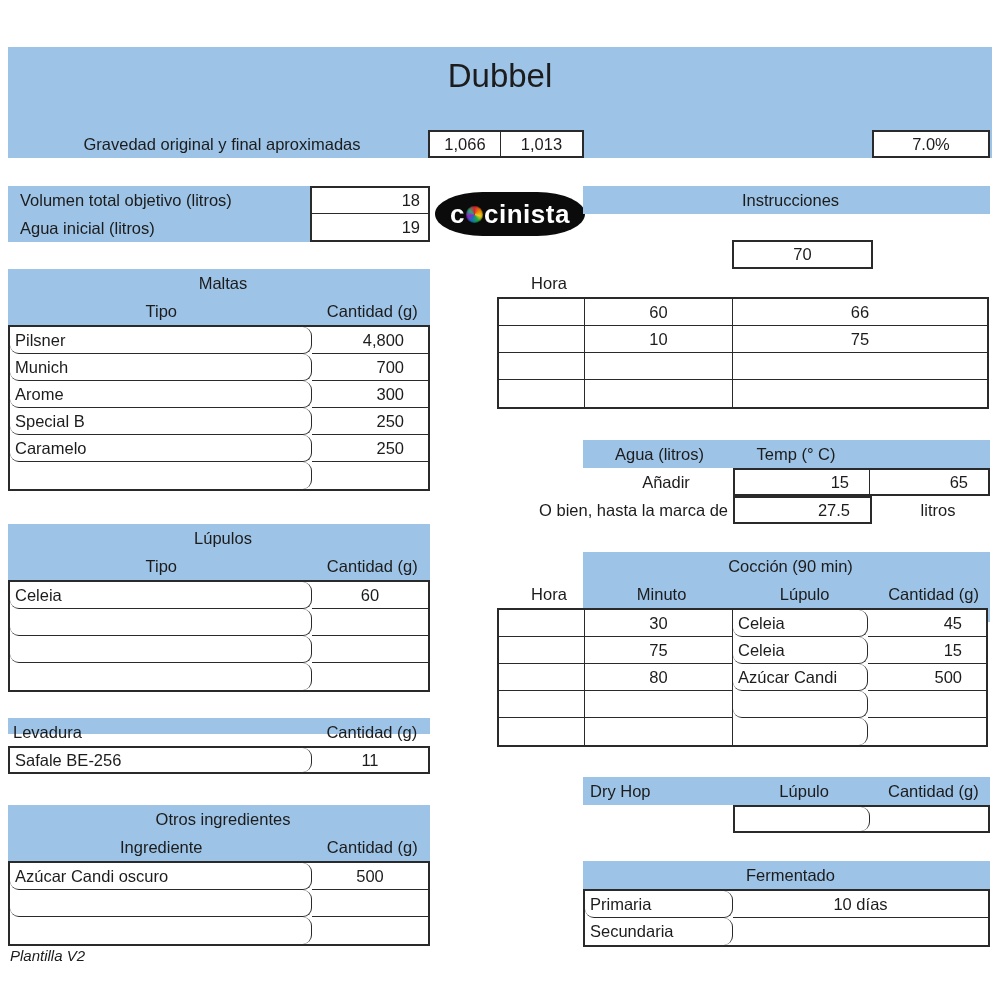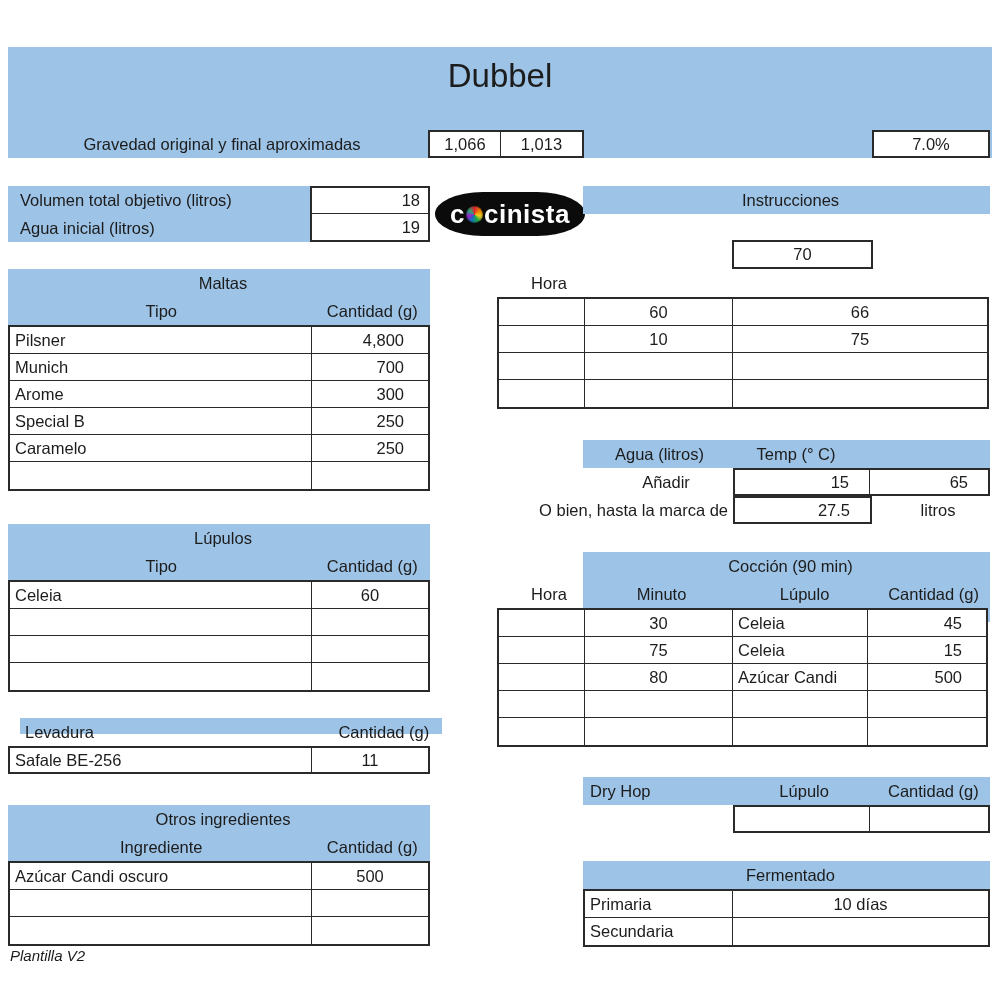--- a/index.html
+++ b/index.html
@@ -24,21 +24,21 @@
   .title{position:absolute;left:8px;top:57px;width:984px;text-align:center;font-size:33px;}
   .tbl{
     position:absolute;display:inline-grid;border:2px solid var(--bd);background:#fff;
   }
   .tbl>div{
     display:flex;align-items:center;box-sizing:border-box;overflow:hidden;white-space:nowrap;
     border-right:1.5px solid var(--bd);border-bottom:1.5px solid var(--bd);
   }
   .tbl>div.lc{border-right:none;}
   .tbl>div.lr{border-bottom:none;}
-  .tl{padding-left:5px;}
+  .tl{padding-left:5px;border-radius:9px;}
   .tc{justify-content:center;text-align:center;}
   .tr{justify-content:flex-end;padding-right:24px;}
   .tr8{justify-content:flex-end;padding-right:8px;}
   .tr20{justify-content:flex-end;padding-right:20px;}
   .logo{
     position:absolute;left:435px;top:192px;width:150px;height:44px;background:#0b0b0b;
     border-radius:52px/24px;display:flex;align-items:center;justify-content:center;
     color:#fff;font-weight:bold;font-size:26px;letter-spacing:.5px;
   }
   .globe{
@@ -184,21 +184,21 @@
     <div class="tc"></div>
     <div class="tc"></div>
     <div class="tl"></div>
     <div class="tr lc"></div>
     <div class="tc lr"></div>
     <div class="tc lr"></div>
     <div class="tl lr"></div>
     <div class="tr lc lr"></div>
   </div>
 
-  <div class="band" style="left:20px;top:718px;width:422px;height:16px">
+  <div class="band" style="left:8px;top:718px;width:422px;height:16px">
     <div class="hrow">
       <span class="hcol" style="width:302px;padding-left:5px">Levadura</span>
       <span class="hcol c" style="width:120px">Cantidad (g)</span>
     </div>
   </div>
   <div class="tbl" style="left:8px;top:746px;grid-template-columns:302px 116px;grid-auto-rows:24px">
     <div class="tl lr">Safale BE-256</div>
     <div class="tc lc lr">11</div>
   </div>
 

